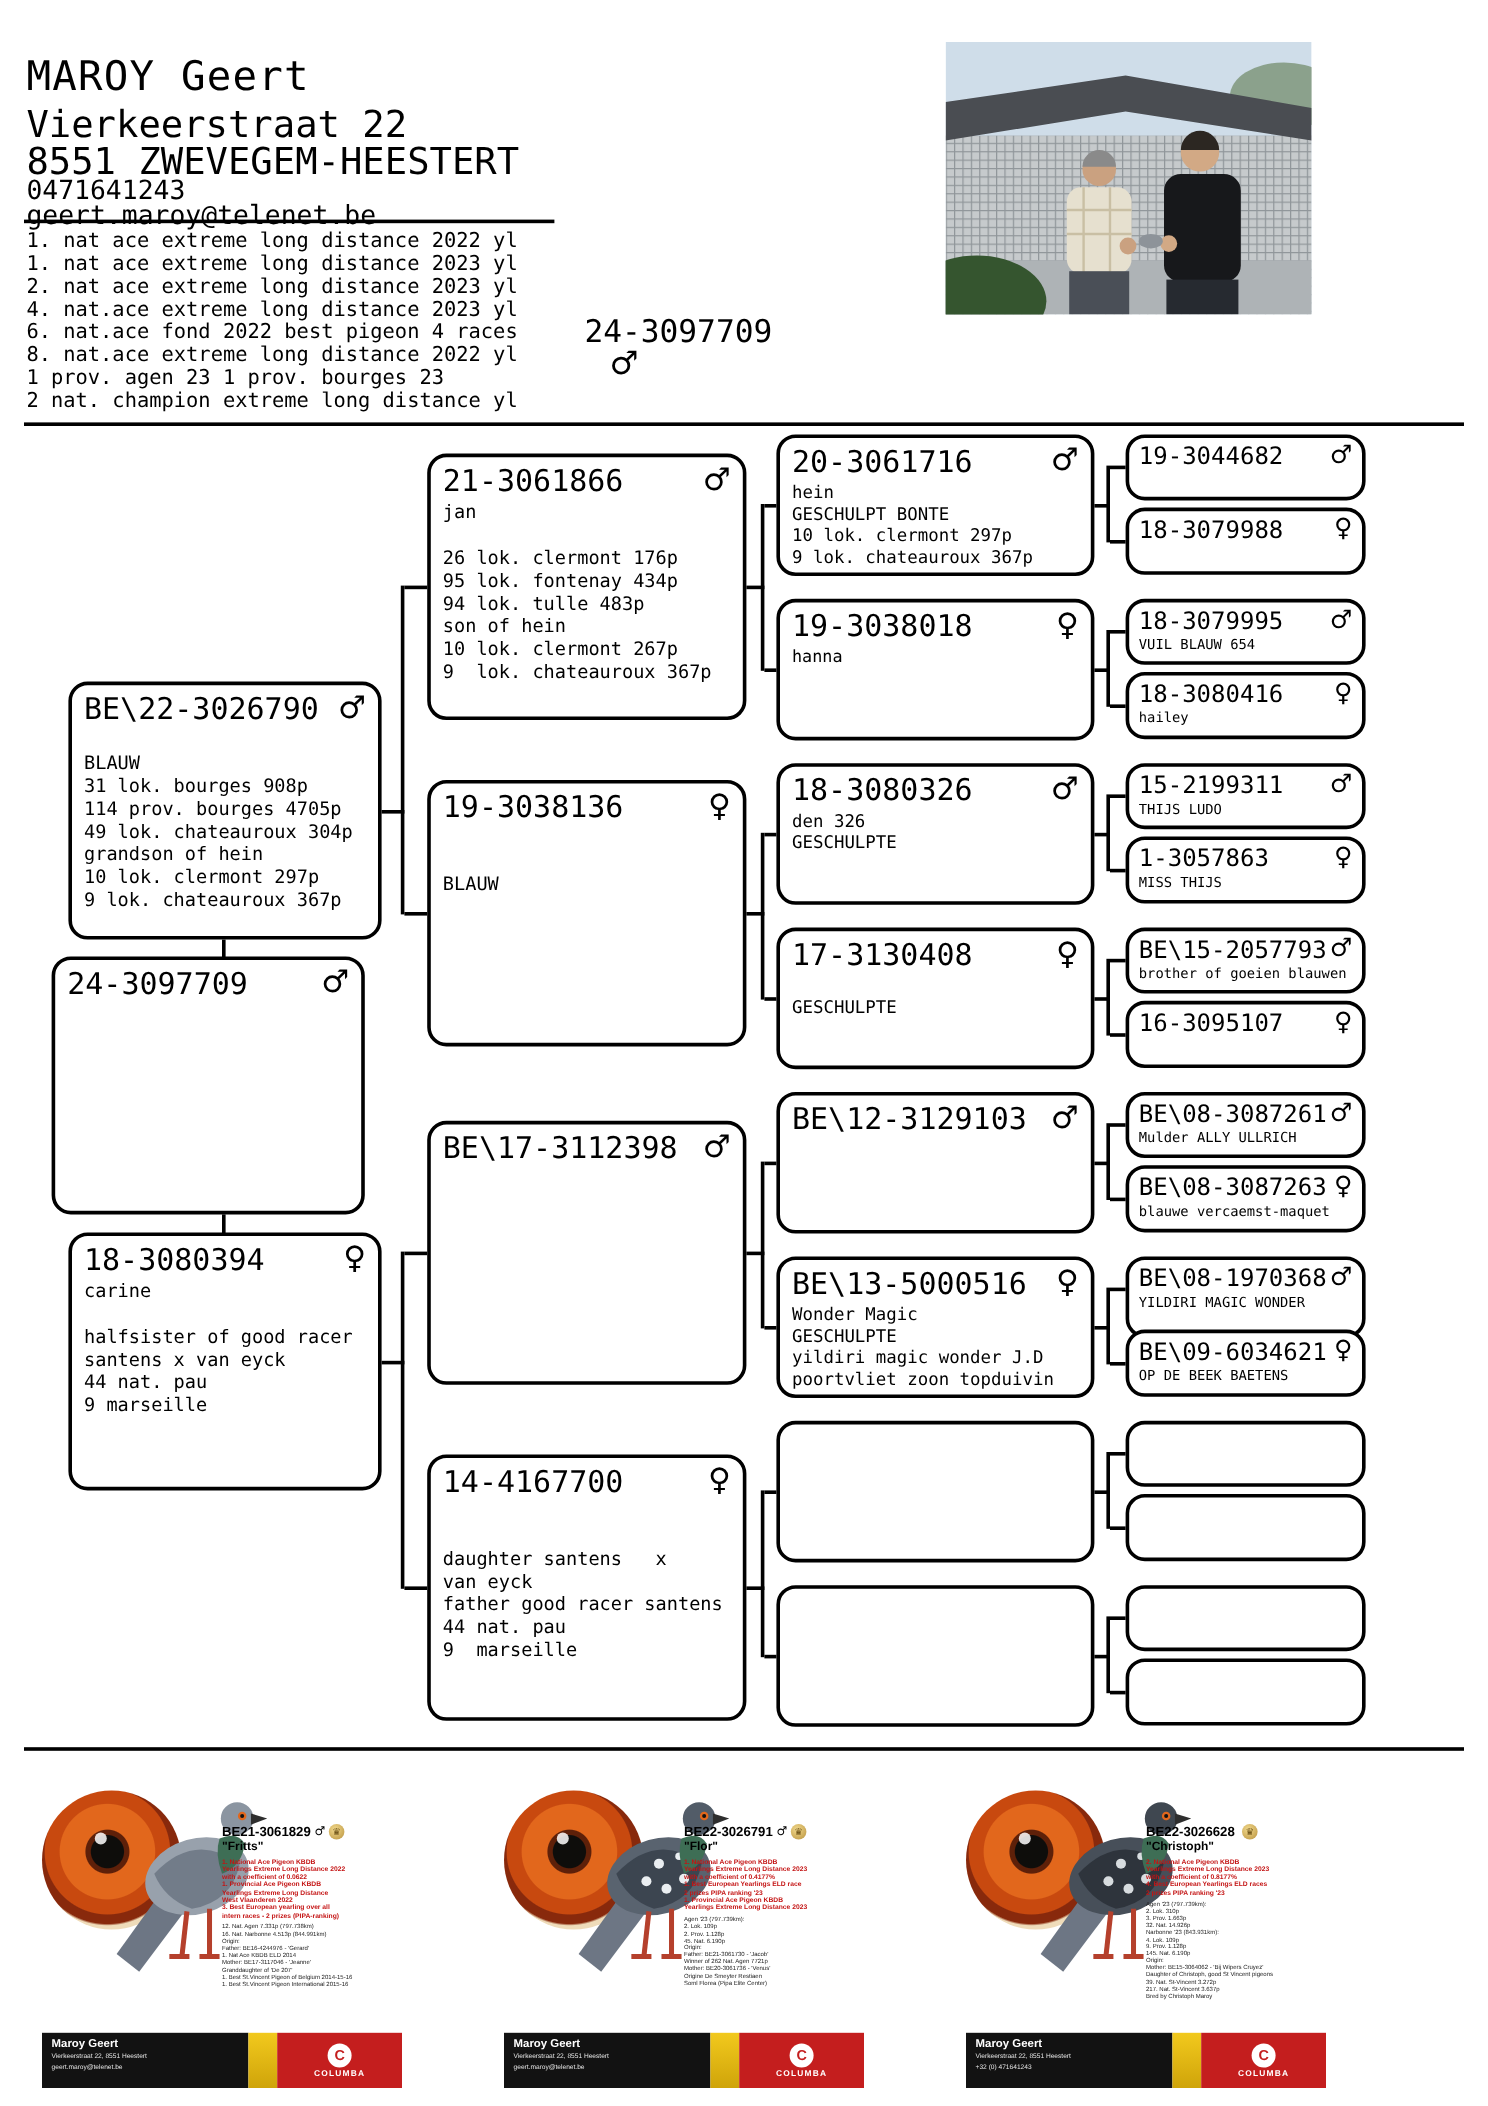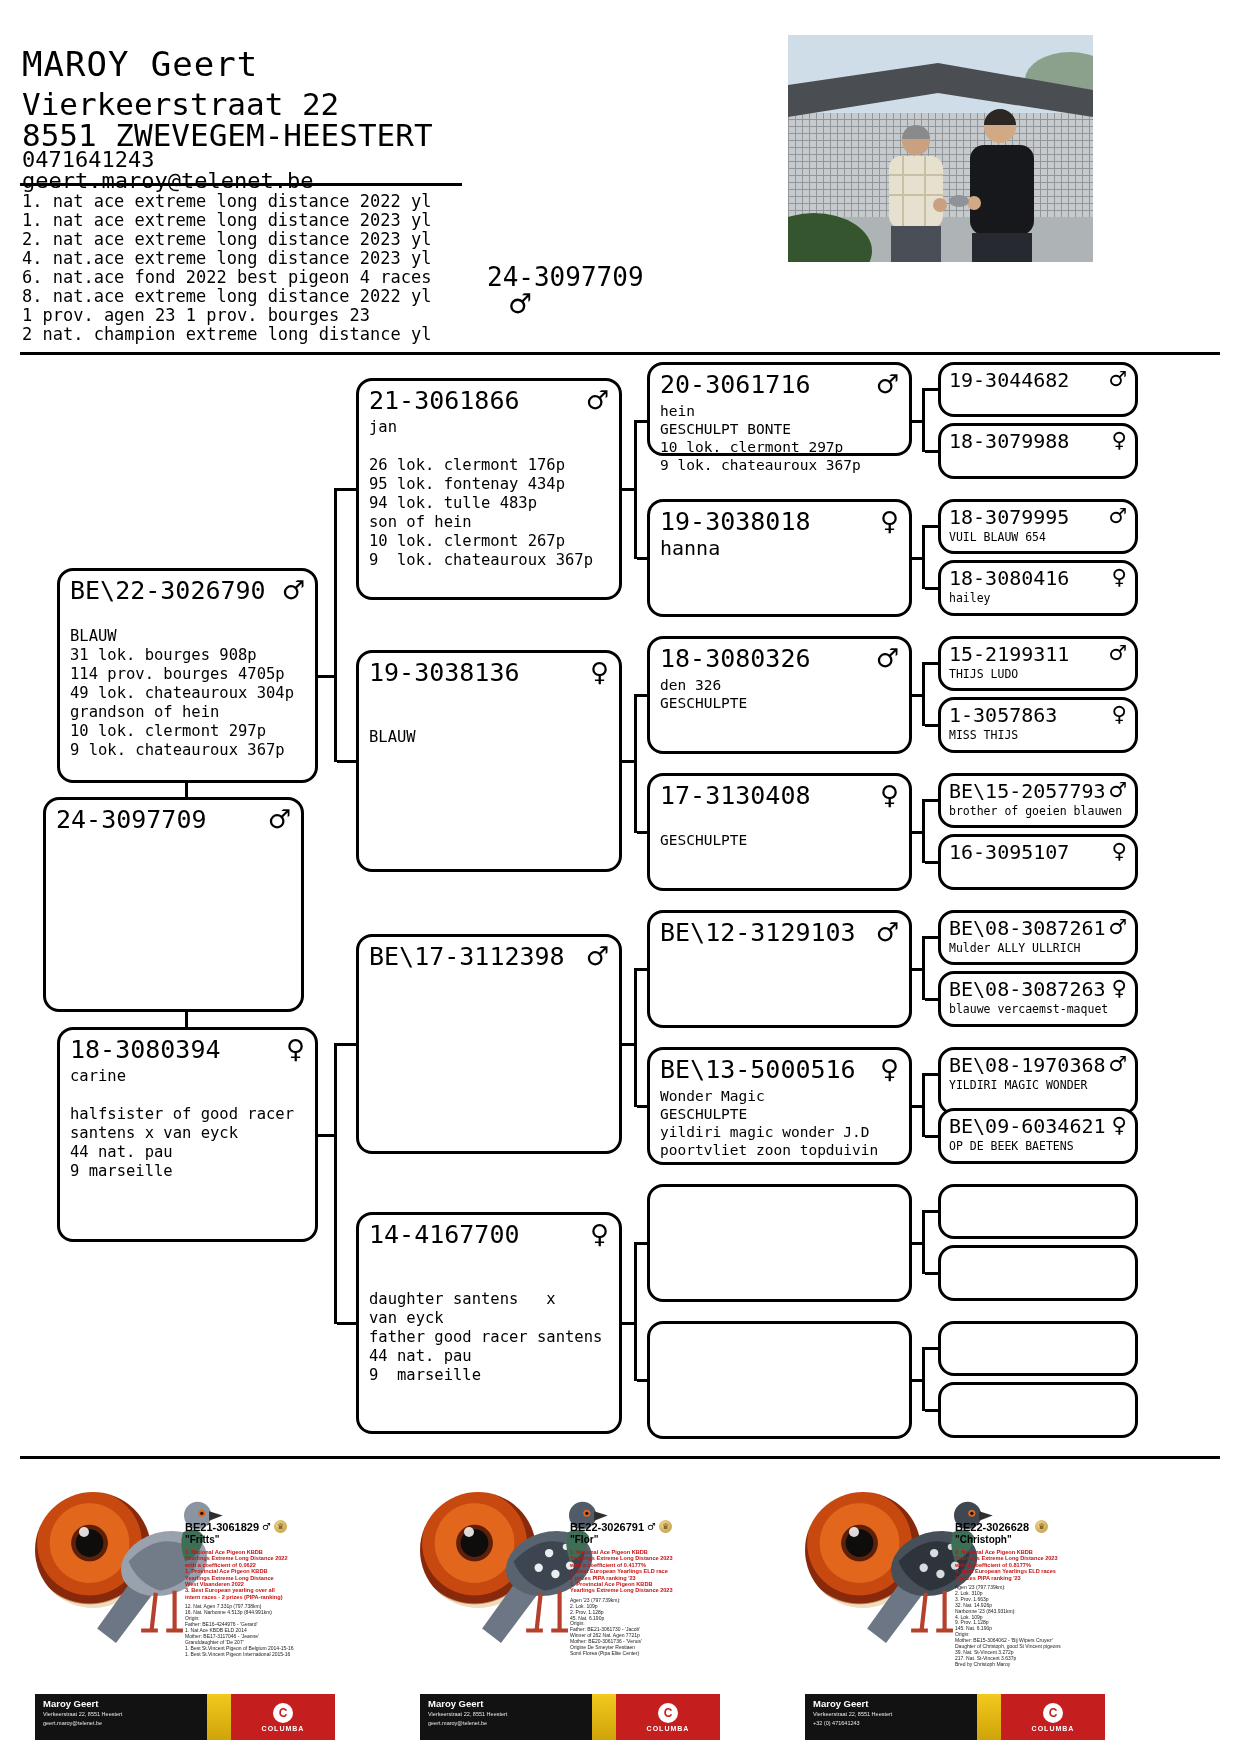--- a/index.html
+++ b/index.html
@@ -181,36 +181,36 @@
       </div>
     <div class="pb-body">
 
 daughter santens   x
 van eyck
 father good racer santens
 44 nat. pau
 9  marseille</div>
   </div>
 
-  <div class="pbox" style="left:647px;top:362px;width:265px;height:94px">
+  <div class="pbox" style="left:647px;top:362px;width:265px;height:118px">
     <div class="pb-head">
         <span class="pb-ring">20-3061716</span>
         <span class="pb-sex">♂</span>
       </div>
     <div class="pb-body" style="font-size:14.5px;line-height:18px">hein
 GESCHULPT BONTE
 10 lok. clermont 297p
 9 lok. chateauroux 367p</div>
   </div>
   <div class="pbox" style="left:647px;top:499px;width:265px;height:118px">
     <div class="pb-head">
         <span class="pb-ring">19-3038018</span>
         <span class="pb-sex">♀</span>
       </div>
-    <div class="pb-body" style="font-size:20px;line-height:18px">hanna</div>
+    <div class="pb-body" style="font-size:14px;line-height:18px">hanna</div>
   </div>
   <div class="pbox" style="left:647px;top:636px;width:265px;height:118px">
     <div class="pb-head">
         <span class="pb-ring">18-3080326</span>
         <span class="pb-sex">♂</span>
       </div>
     <div class="pb-body" style="font-size:14.5px;line-height:18px">den 326
 GESCHULPTE</div>
   </div>
   <div class="pbox" style="left:647px;top:773px;width:265px;height:118px">

